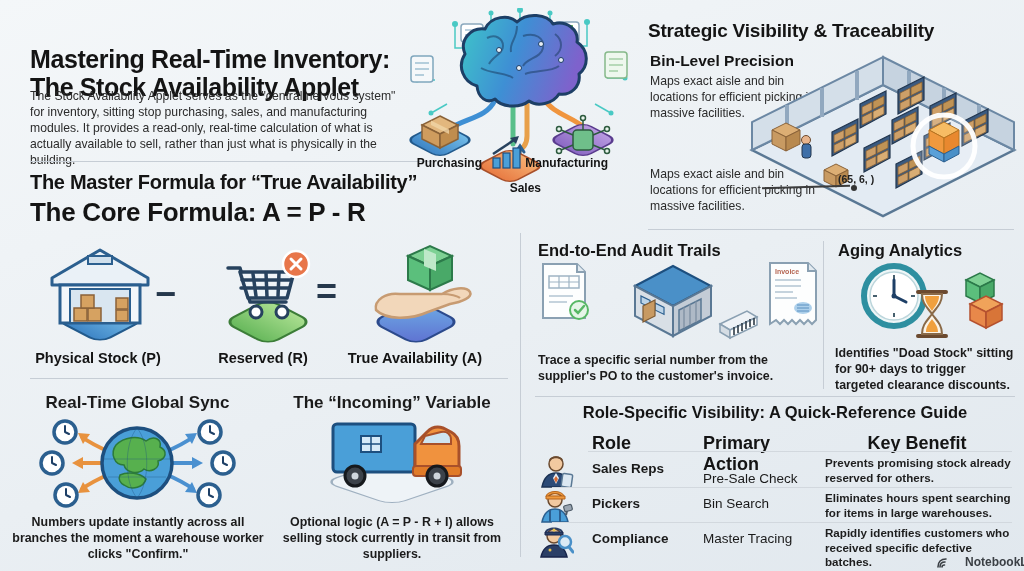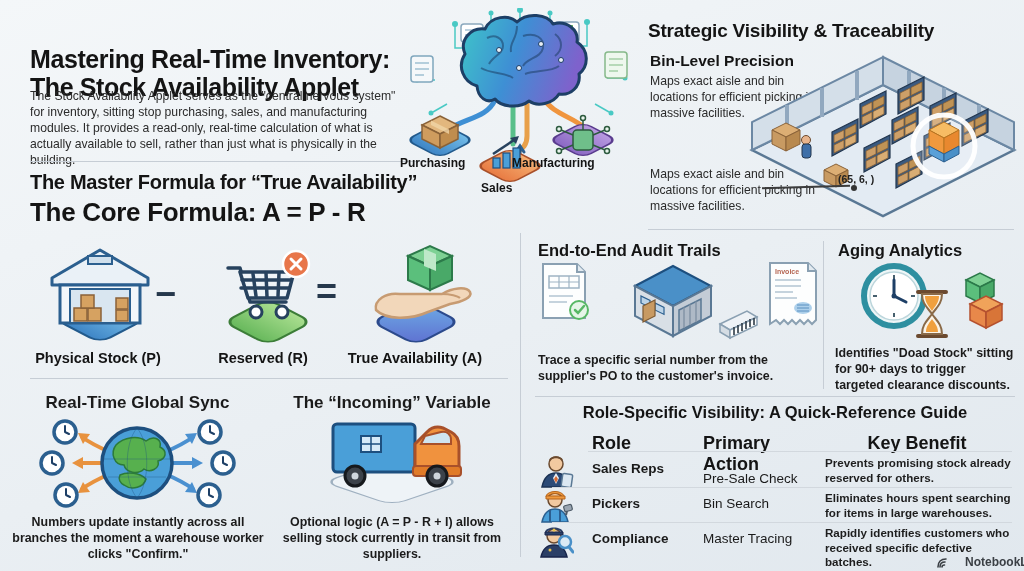--- a/index.html
+++ b/index.html
@@ -12,21 +12,21 @@
   .h2{font-size:19px;font-weight:800;letter-spacing:-0.2px;color:#141414;}
   .h3{font-size:26px;font-weight:800;letter-spacing:-0.3px;color:#141414;}
   .hr1{font-size:20px;font-weight:800;letter-spacing:-0.3px;color:#141414;}
   .sub{font-size:15.5px;font-weight:800;color:#141414;}
   .sech{font-size:16.5px;font-weight:700;color:#141414;}
   .body-sm{font-size:12.2px;line-height:1.32;color:#2b2b2b;font-weight:500;}
   .cap{font-size:12.4px;line-height:1.3;font-weight:600;color:#1b1b1b;text-align:center;}
   .capl{font-size:12.4px;line-height:1.3;font-weight:600;color:#1b1b1b;}
   .flabel{font-size:14.5px;font-weight:800;text-align:center;color:#141414;}
   .op{font-size:36px;font-weight:800;color:#26384c;line-height:1;}
-  .mlabel{font-size:12px;font-weight:800;text-align:left;color:#141414;}
+  .mlabel{font-size:12px;font-weight:800;text-align:right;color:#141414;}
   .tblh{font-size:16.5px;font-weight:800;text-align:center;color:#141414;}
   .th{font-size:18px;font-weight:800;color:#141414;}
   .td{font-size:13.5px;font-weight:700;color:#1a1a1a;}
   .benefit{font-size:11.6px;line-height:1.26;font-weight:600;color:#1d1d1d;}
   .brand{font-size:12px;font-weight:700;color:#3a3f44;margin-left:12px;}
 </style>
 </head>
 <body>
 
 <div id="stage">

